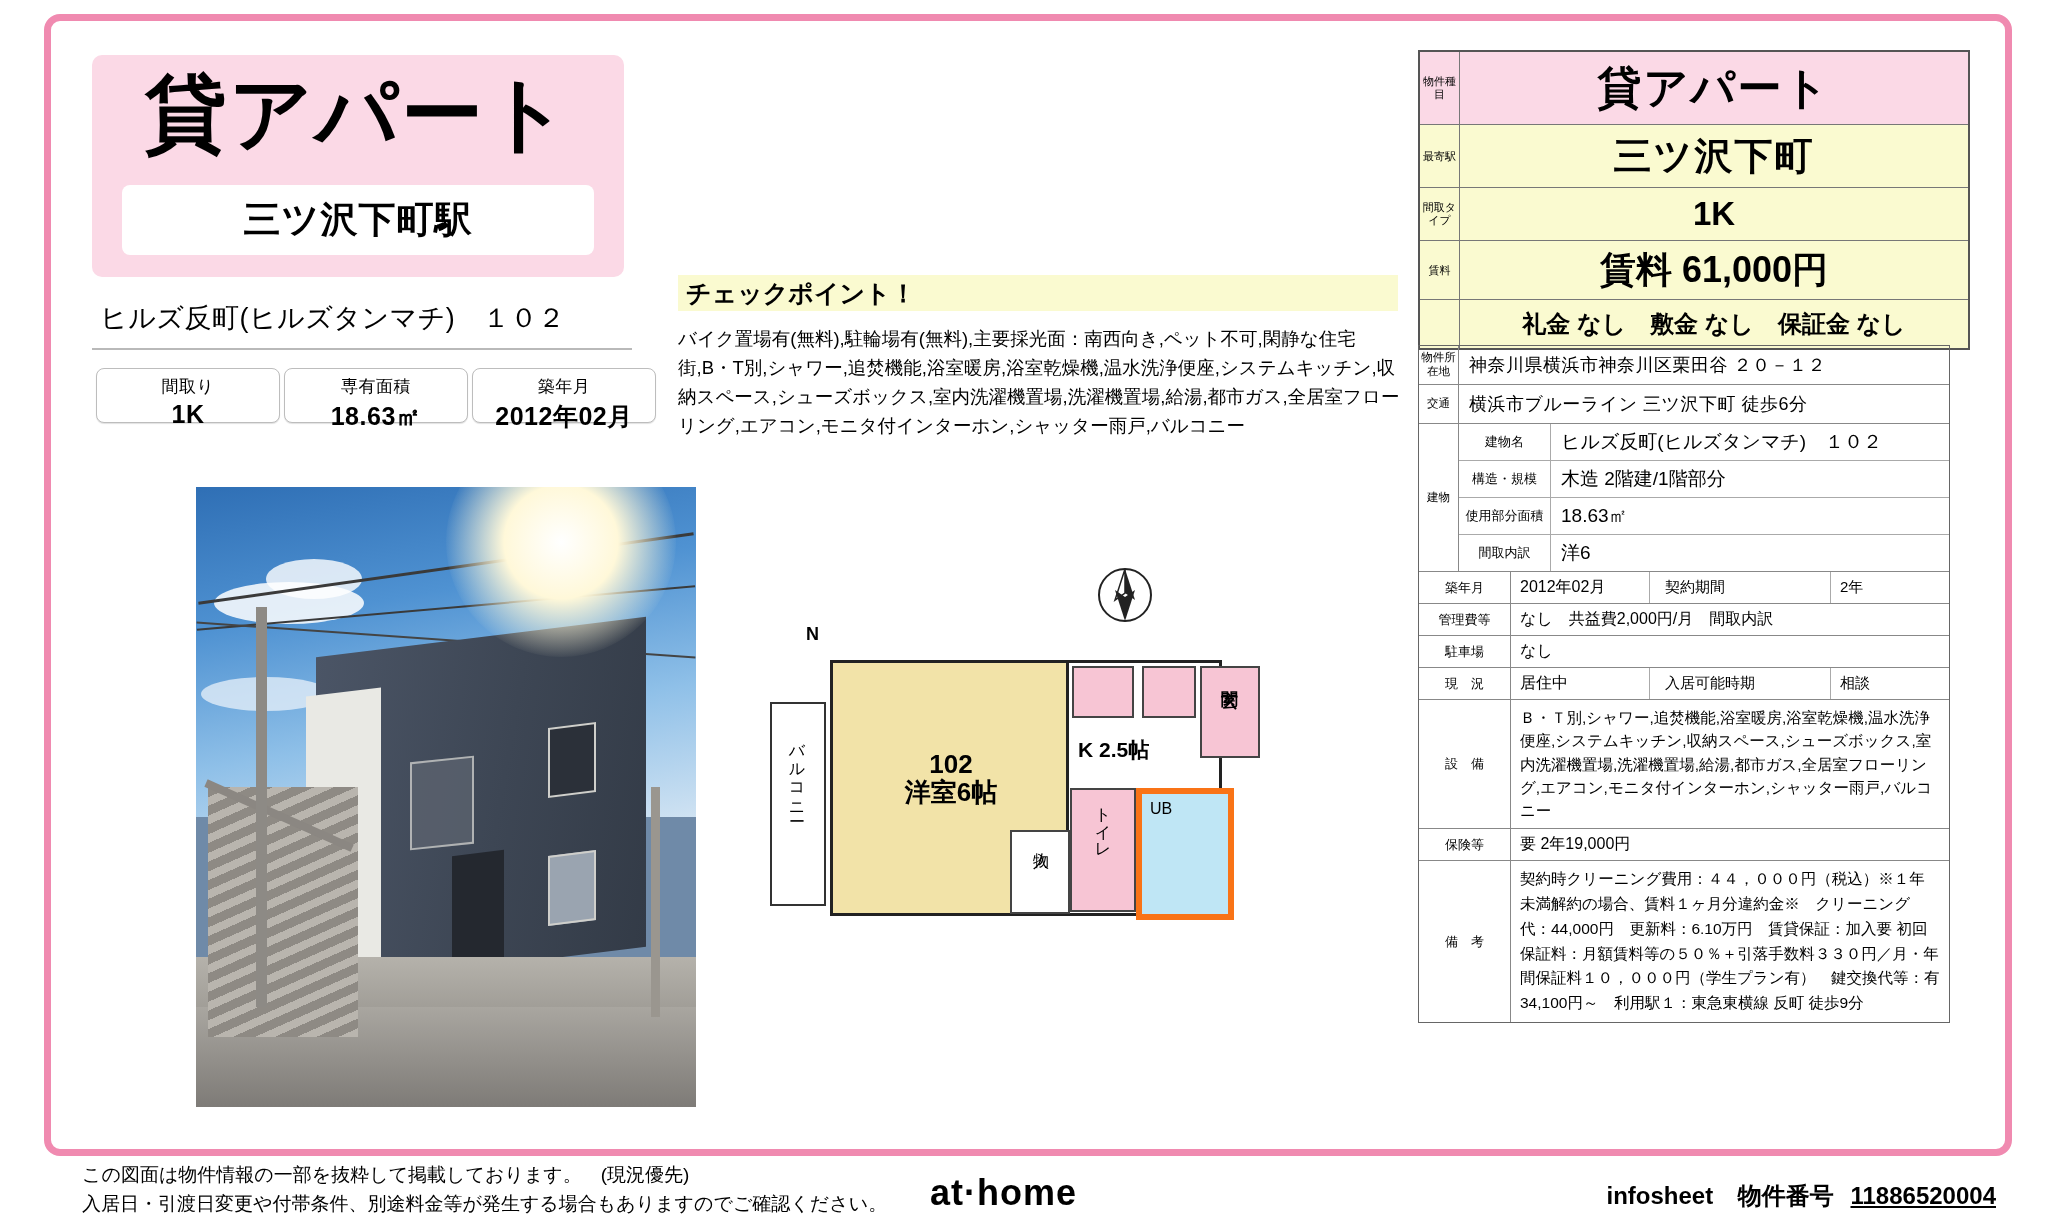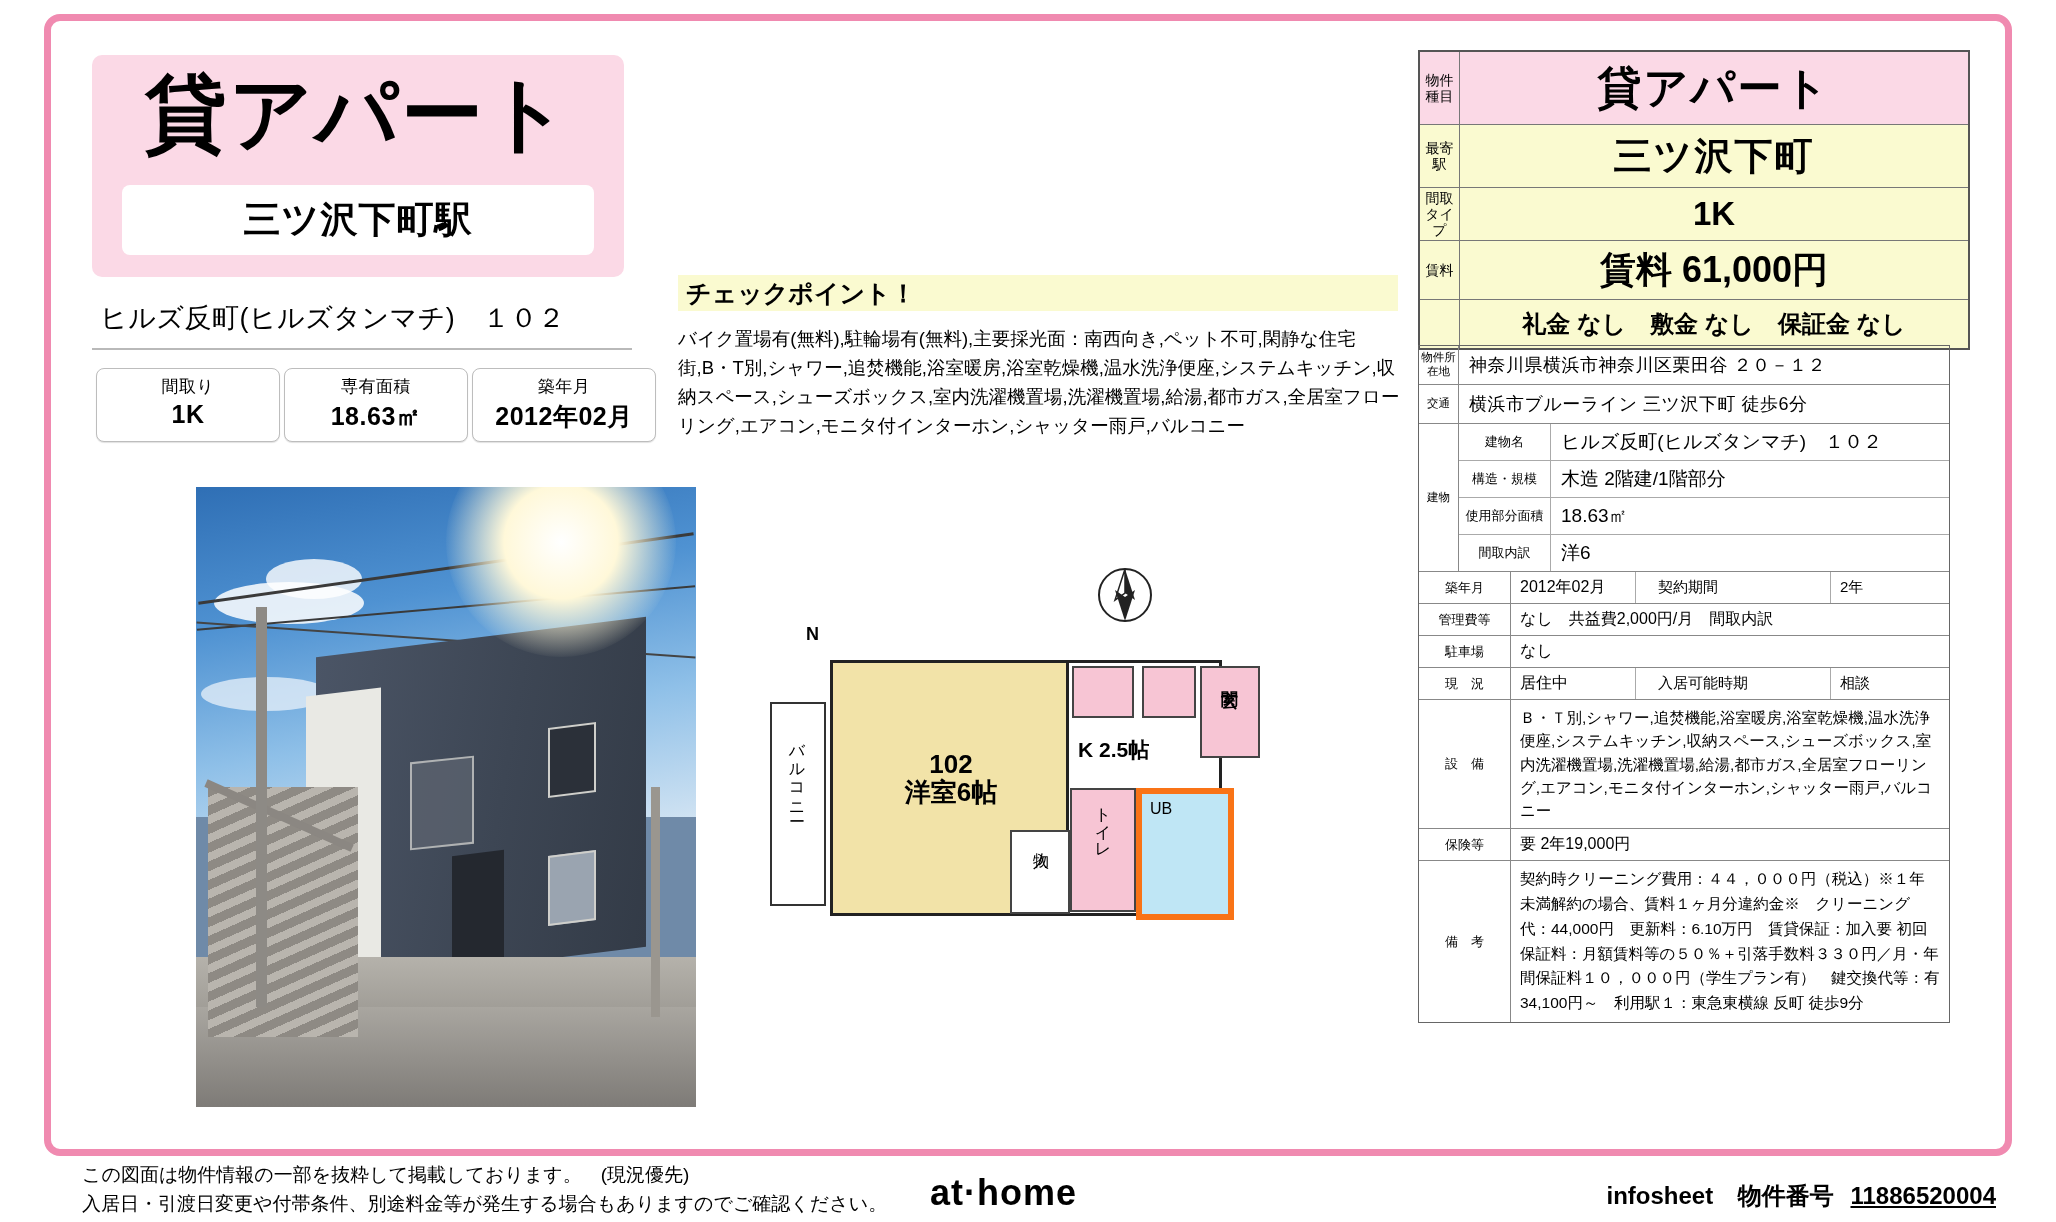--- a/index.html
+++ b/index.html
@@ -78,21 +78,21 @@
     left: 92px; top: 348px;
     width: 540px;
     height: 2px;
     background: #b9b9b9;
   }
 
   .spec-row {
     position: absolute;
     left: 96px; top: 368px;
     width: 560px;
-    height: 74px;
+    height: 55px;
     display: flex;
     gap: 4px;
   }
   .spec-cell {
     flex: 1;
     border: 1px solid #bdbdbd;
     border-radius: 8px;
     background: #fff;
     text-align: center;
     box-shadow: 0 1px 1px rgba(0,0,0,0.12);
@@ -238,21 +238,21 @@
     width: 552px;
     border: 2px solid #555;
     box-sizing: border-box;
   }
   .rt-row { display: flex; border-bottom: 1px solid #777; }
   .rt-row:last-child { border-bottom: none; }
   .rt-lab {
     width: 40px;
     border-right: 1px solid #777;
     display: flex; align-items: center; justify-content: center;
-    font-size: 14px;
+    font-size: 11px;
     line-height: 1.15;
     text-align: center;
     padding: 2px 0;
     box-sizing: border-box;
   }
   .rt-val { flex: 1; text-align: center; display:flex; align-items:center; justify-content:center;}
   .r1 { background: #fbd9e6; height: 72px; }
   .r1 .rt-val { font-size: 44px; font-weight: bold; letter-spacing: 2px;}
   .r2 { background: #fafad0; height: 62px; }
   .r2 .rt-val { font-size: 38px; font-weight: bold; letter-spacing: 2px;}
@@ -303,21 +303,21 @@
   .sub-val { flex: 1; font-size: 17px; padding: 5px 10px; }
   .sub-val.big { font-size: 19px; }
 
   .flat-row { display: flex; border-bottom: 1px solid #888; }
   .flat-lab {
     width: 92px; flex: none; font-size: 13px;
     display:flex; align-items:center; justify-content:center;
     border-right: 1px solid #888; box-sizing: border-box;
   }
   .flat-val { flex: 1; font-size: 16px; padding: 5px 9px; display:flex; align-items:center;}
-  .flat-val2 { width: 150px; flex: none; font-size: 15px; padding: 5px 22px; border-left: 1px solid #aaa; display:flex; align-items:center;}
+  .flat-val2 { width: 150px; flex: none; font-size: 15px; padding: 5px 15px; border-left: 1px solid #aaa; display:flex; align-items:center;}
   .flat-val3 { width: 100px; flex: none; font-size: 15px; padding: 5px 9px; border-left: 1px solid #aaa; display:flex; align-items:center;}
   .small-note { font-size: 15.5px; line-height: 1.5; padding: 6px 9px; }
   .small-note2 { font-size: 15.5px; line-height: 1.6; padding: 6px 9px; }
 
   
   .footer-note {
     position: absolute;
     left: 82px; top: 1160px;
     font-size: 19px;
     line-height: 1.55;

